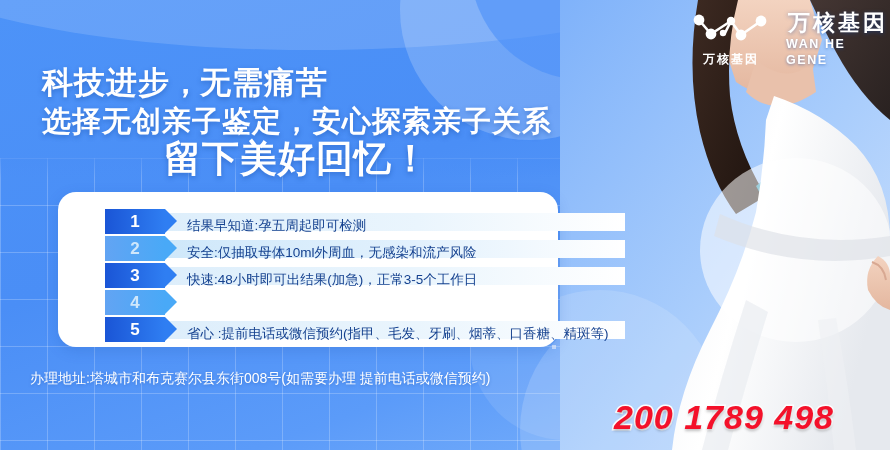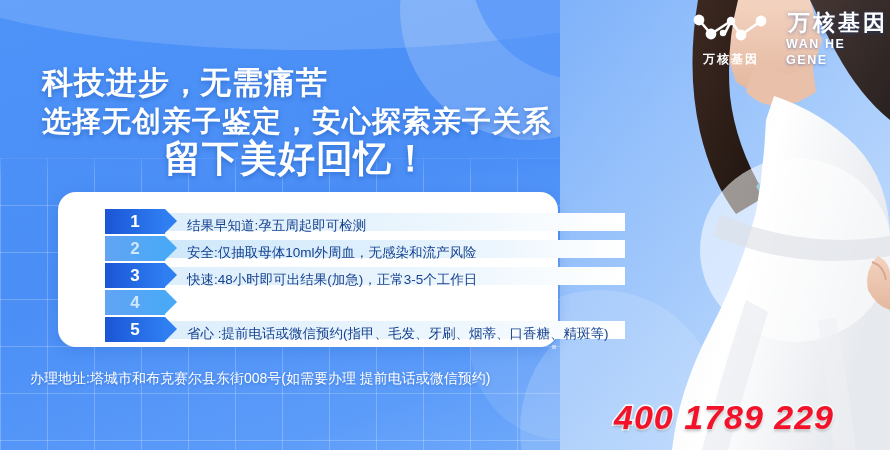--- a/index.html
+++ b/index.html
@@ -273,21 +273,21 @@
           <span>5</span>
         </div>
         <div class="row-text">省心 :提前电话或微信预约(指甲、毛发、牙刷、烟蒂、口香糖、精斑等)</div>
       </div>
 
     </div>
   </div>
 
   <div class="address">办理地址:塔城市和布克赛尔县东街008号(如需要办理 提前电话或微信预约)</div>
 
-  <div class="phone">400 1789 229</div>
+  <div class="phone">200 1789 498</div>
 
   <div class="logo">
     <div class="logo-mark">
       <span>
         <svg viewBox="0 0 84 38" width="84" height="38" aria-hidden="true">
           <g stroke="#ffffff" stroke-width="2.6" fill="none">
             <line x1="10" y1="9" x2="22" y2="23"></line>
             <line x1="22" y1="23" x2="42" y2="10"></line>
             <line x1="42" y1="10" x2="52" y2="24"></line>
             <line x1="52" y1="24" x2="72" y2="10"></line>

